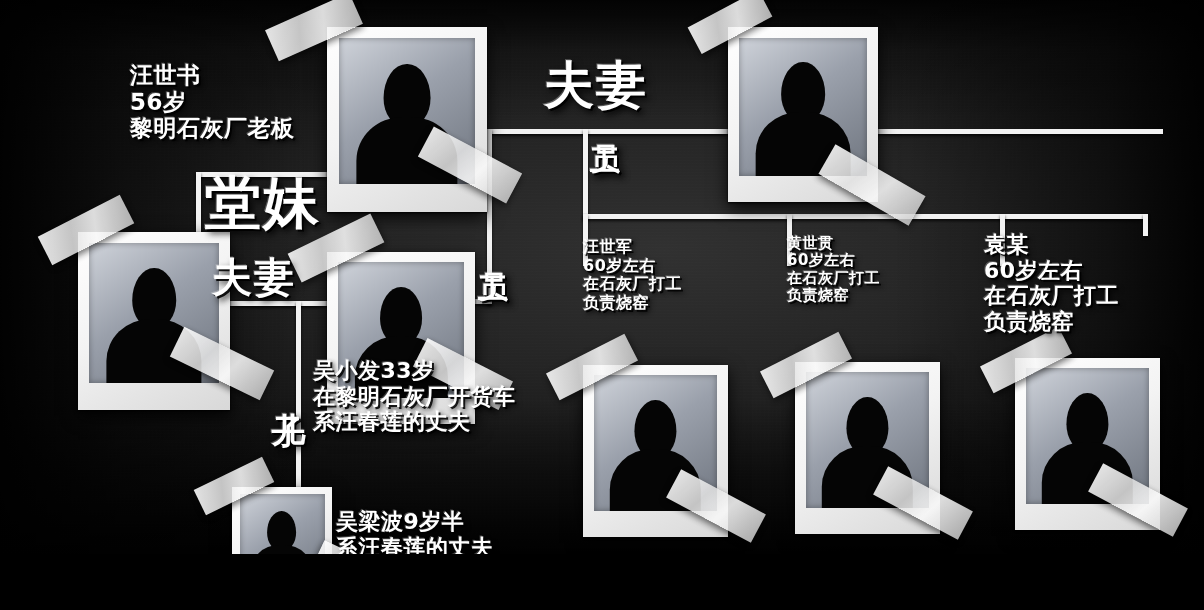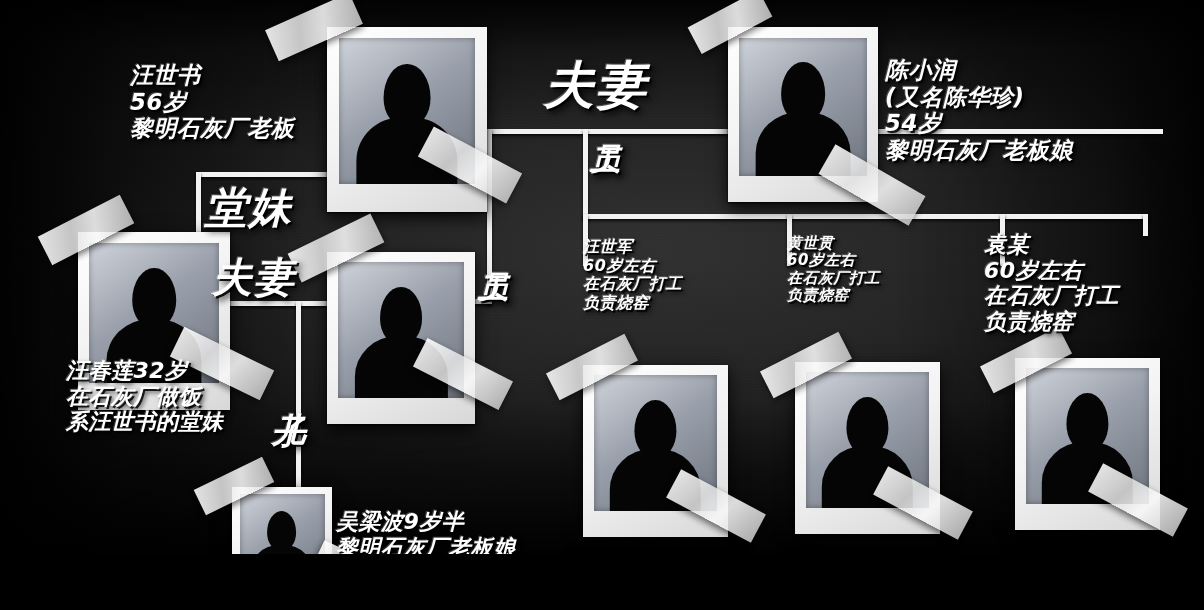--- a/index.html
+++ b/index.html
@@ -4,21 +4,20 @@
 <style>
   html,body{margin:0;padding:0;background:#000;}
   body{
     font-family:"Liberation Sans","DejaVu Sans",sans-serif;
   }
   #stage{
     position:relative;
     width:1204px;height:554px;
     overflow:hidden;
     background:#0f766e;
-    font-style:italic;
   }
   
   .bg-base{
     position:absolute;inset:0;
     background:
       radial-gradient(ellipse 70% 60% at 55% 45%, #313131 0%, #242424 40%, #141414 70%, #0b0b0b 100%);
   }
   .bg-vig{
     position:absolute;inset:0;
     background:
@@ -237,51 +236,47 @@
   <div class="tape" style="left:668px;top:490px;width:96px;height:32px;transform:rotate(28deg);"></div>
   <div class="tape" style="left:762px;top:350px;width:88px;height:30px;transform:rotate(-27deg);"></div>
   <div class="tape" style="left:875px;top:487px;width:96px;height:32px;transform:rotate(28deg);"></div>
   <div class="tape" style="left:982px;top:345px;width:88px;height:30px;transform:rotate(-27deg);"></div>
   <div class="tape" style="left:1090px;top:484px;width:96px;height:32px;transform:rotate(28deg);"></div>
 
   <div class="txt" style="left:130px;top:62px;font-size:23px;">汪世书
 56岁
 黎明石灰厂老板</div>
 
-  <div class="txt" style="left:885px;top:57px;font-size:23px;">陈小润
-(又名陈华珍)
-54岁
-黎明石灰厂老板娘</div>
-
-  <div class="txt" style="left:66px;top:358px;font-size:22px;">汪春莲32岁
-在石灰厂做饭
-系汪世书的堂妹</div>
-
+
+
+  <div class="txt" style="left:313px;top:358px;font-size:22px;">吴小发33岁
+在黎明石灰厂开货车
+系汪春莲的丈夫</div>
 
   <div class="txt" style="left:336px;top:509px;font-size:22px;">吴梁波9岁半
-黎明石灰厂老板娘</div>
+系汪春莲的丈夫</div>
 
   <div class="txt" style="left:583px;top:238px;font-size:16px;">汪世军
 60岁左右
 在石灰厂打工
 负责烧窑</div>
 
   <div class="txt" style="left:787px;top:235px;font-size:15px;">黄世贯
 60岁左右
 在石灰厂打工
 负责烧窑</div>
 
   <div class="txt" style="left:984px;top:232px;font-size:22px;">袁某
 60岁左右
 在石灰厂打工
 负责烧窑</div>
 
   <div class="rel" style="left:544px;top:52px;font-size:50px;">夫妻</div>
 
-  <div class="rel" style="left:205px;top:180px;font-size:42px;">堂妹</div>
+  <div class="rel" style="left:205px;top:166px;font-size:56px;">堂妹</div>
 
   <div class="rel" style="left:212px;top:250px;font-size:40px;">夫妻</div>
 
   <div class="rel vert" style="left:472px;top:248px;font-size:30px;">员工</div>
 
   <div class="rel vert" style="left:584px;top:120px;font-size:30px;">员工</div>
 
   <div class="rel vert" style="left:266px;top:385px;font-size:34px;">儿子</div>
 
   <div class="wm" style="left:1012px;top:556px;">头条 @瞬时</div>

